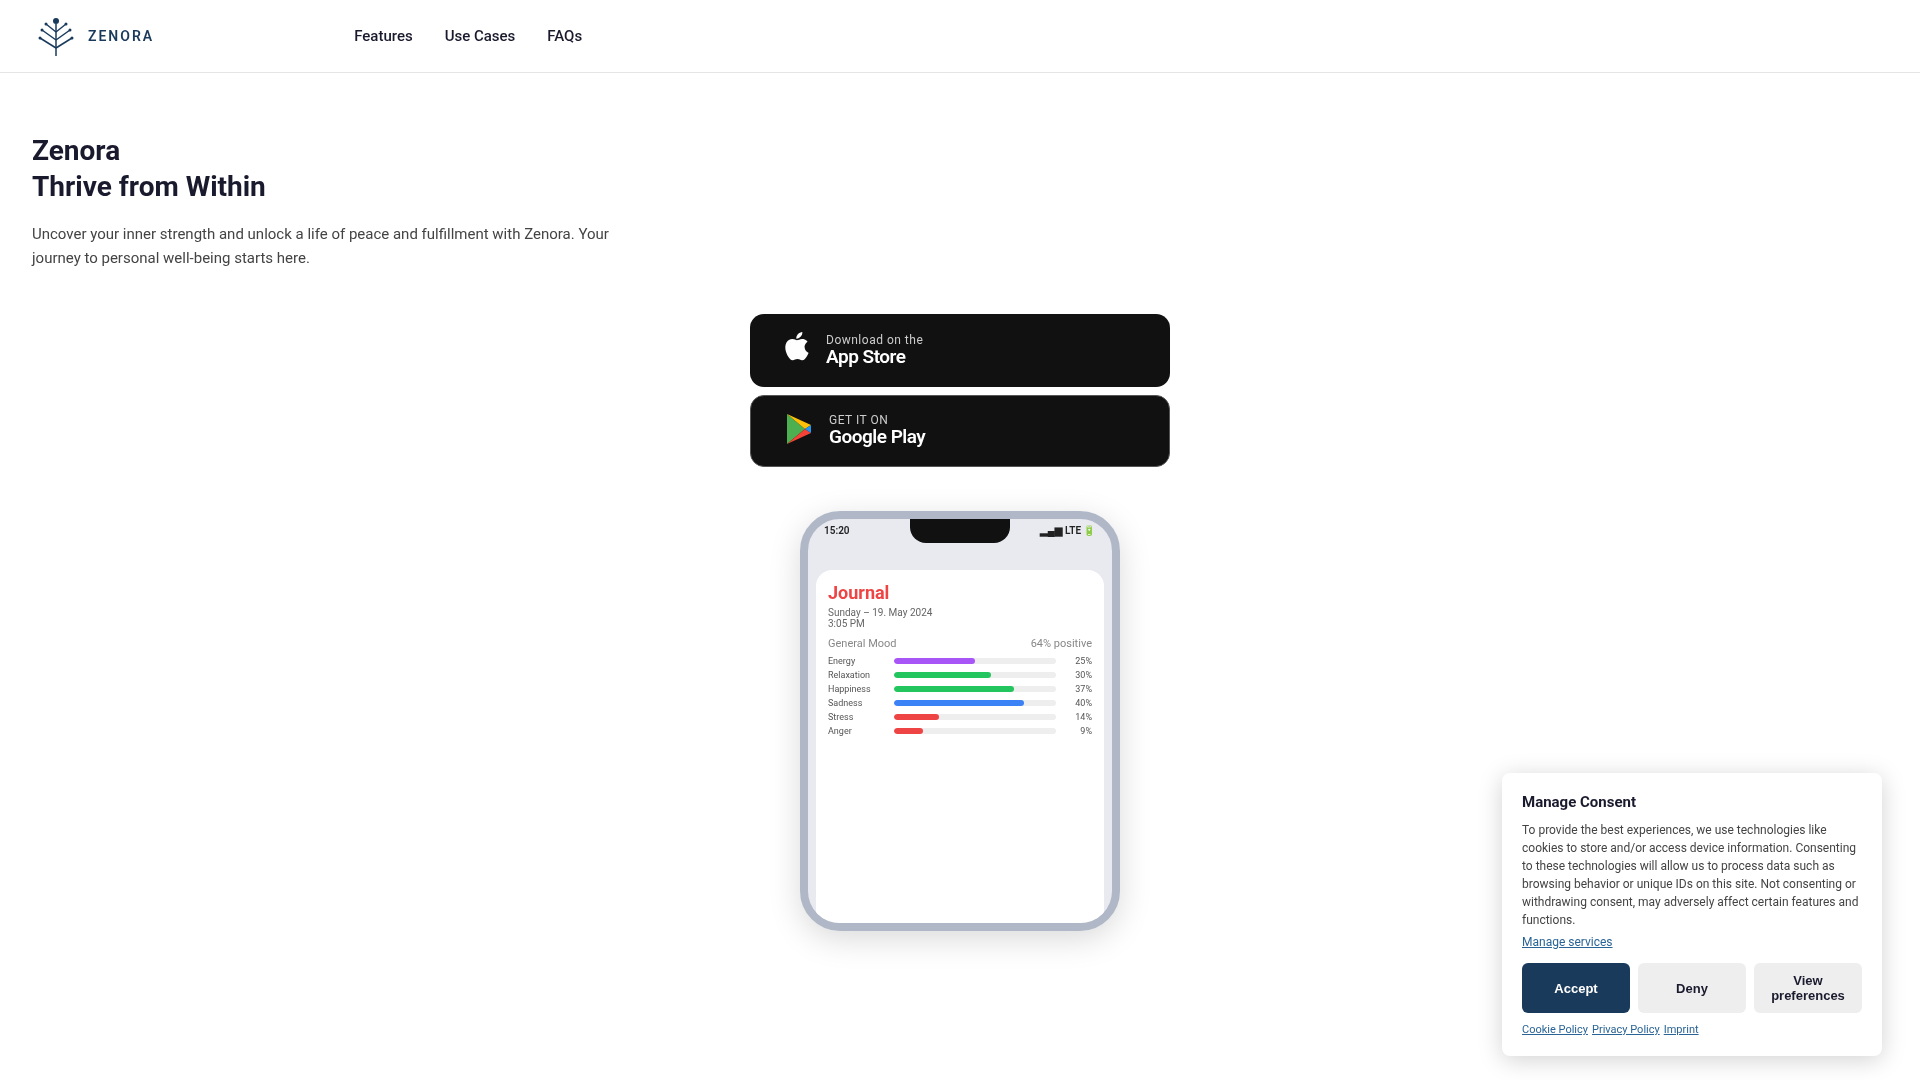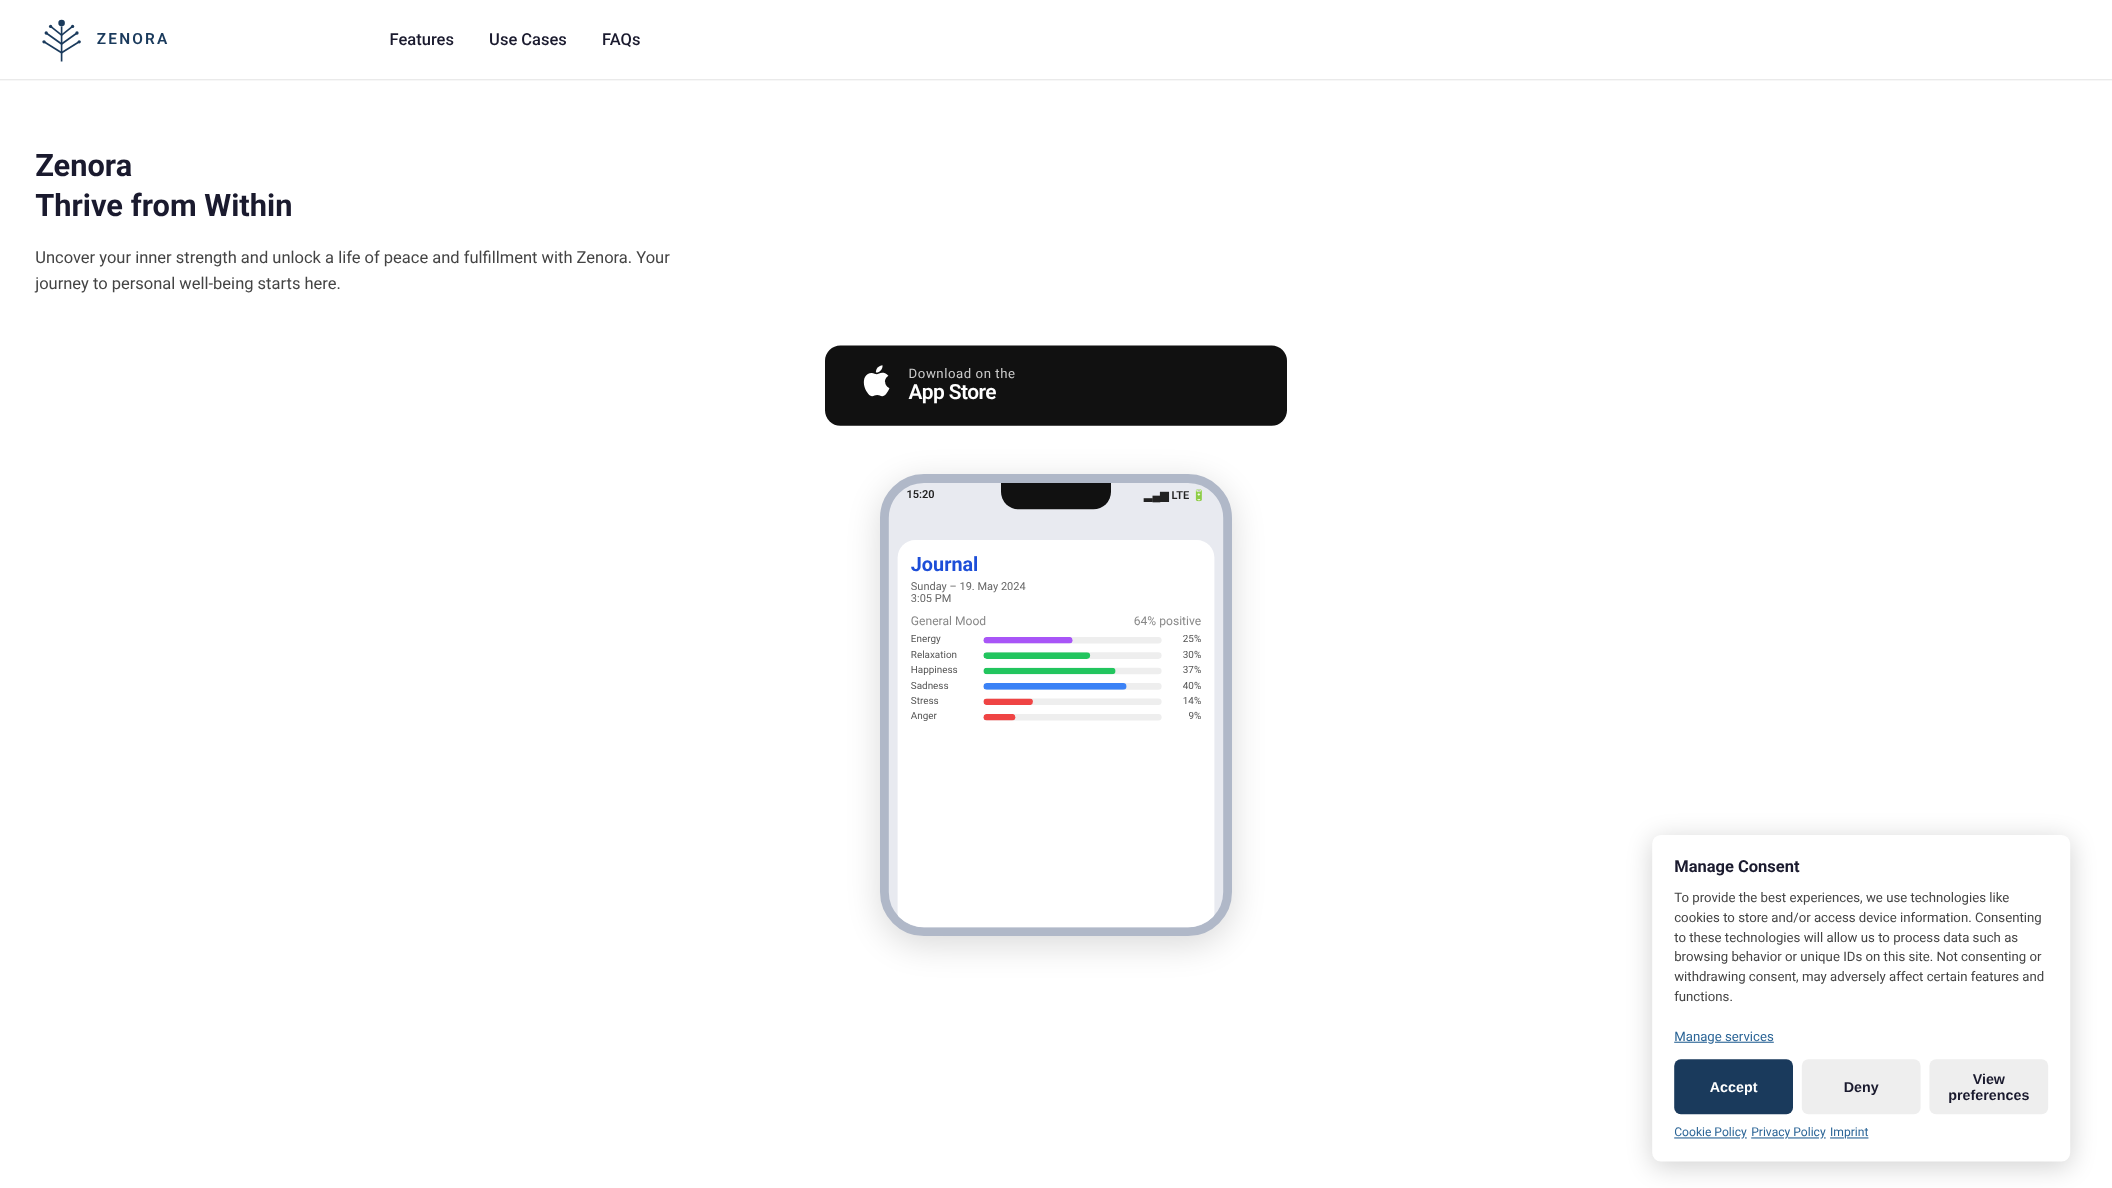--- a/index.html
+++ b/index.html
@@ -165,21 +165,21 @@
       background: #fff;
       margin: 32px 8px 8px;
       border-radius: 16px;
       padding: 12px;
       height: calc(100% - 48px);
       overflow: hidden;
     }
     .phone-journal-title {
       font-size: 18px;
       font-weight: 700;
-      color: #1d4ed8;
+      color: #ef4444;
       margin-bottom: 4px;
     }
     .phone-date {
       font-size: 10px;
       color: #666;
       margin-bottom: 8px;
     }
     .phone-section-label {
       font-size: 11px;
       color: #888;
@@ -230,21 +230,21 @@
     .cookie-title {
       font-size: 15px;
       font-weight: 700;
       margin-bottom: 10px;
       color: #1a1a2e;
     }
     .cookie-text {
       font-size: 12px;
       color: #444;
       line-height: 1.5;
-      margin-bottom: 20px;
+      margin-bottom: 6px;
     }
     .cookie-manage-link {
       font-size: 12px;
       color: #2a6496;
       text-decoration: underline;
       cursor: pointer;
       display: block;
       margin-bottom: 14px;
     }
     .cookie-buttons {
@@ -338,20 +338,35 @@
           <path d="M26.5 19.2c0-3.6 3-5.4 3.1-5.5-1.7-2.5-4.3-2.8-5.2-2.8-2.2-.2-4.3 1.3-5.4 1.3-1.1 0-2.8-1.3-4.7-1.2-2.4.0-4.6 1.4-5.8 3.5-2.5 4.3-.6 10.7 1.8 14.2 1.2 1.7 2.6 3.7 4.5 3.6 1.8-.1 2.5-1.2 4.7-1.2 2.2 0 2.8 1.2 4.7 1.1 2-.0 3.2-1.8 4.4-3.5 1.4-2 1.9-3.9 2-4-.1 0-3.9-1.5-3.9-5.5z"></path>
           <path d="M22.8 8.6c1-1.2 1.7-2.9 1.5-4.6-1.5.1-3.3 1-4.4 2.2-1 1.1-1.8 2.9-1.6 4.5 1.7.1 3.4-.8 4.5-2.1z"></path>
         </svg>
       </span>
       <div class="btn-text-group">
         <span class="btn-small-text">Download on the</span>
         <span class="btn-big-text">App Store</span>
       </div>
     </a>
 
+    <a class="google-play-btn" href="#">
+      <span>
+        <svg width="38" height="38" viewBox="0 0 38 38" xmlns="http://www.w3.org/2000/svg">
+
+          <polygon points="8,4 8,34 26,19" fill="#4CAF50"></polygon>
+          <polygon points="8,4 26,19 32,15" fill="#FFC107"></polygon>
+          <polygon points="8,34 26,19 32,23" fill="#F44336"></polygon>
+          <polygon points="32,15 32,23 26,19" fill="#2196F3"></polygon>
+        </svg>
+      </span>
+      <div class="btn-text-group">
+        <span class="btn-small-text">GET IT ON</span>
+        <span class="btn-big-text">Google Play</span>
+      </div>
+    </a>
   </div>
 
   <div class="phone-section">
     <div class="phone-mockup">
       <div class="phone-notch"></div>
       <div class="phone-status-bar">
         <span>15:20</span>
         <span>▂▄▆ LTE 🔋</span>
       </div>
       <div class="phone-content">

